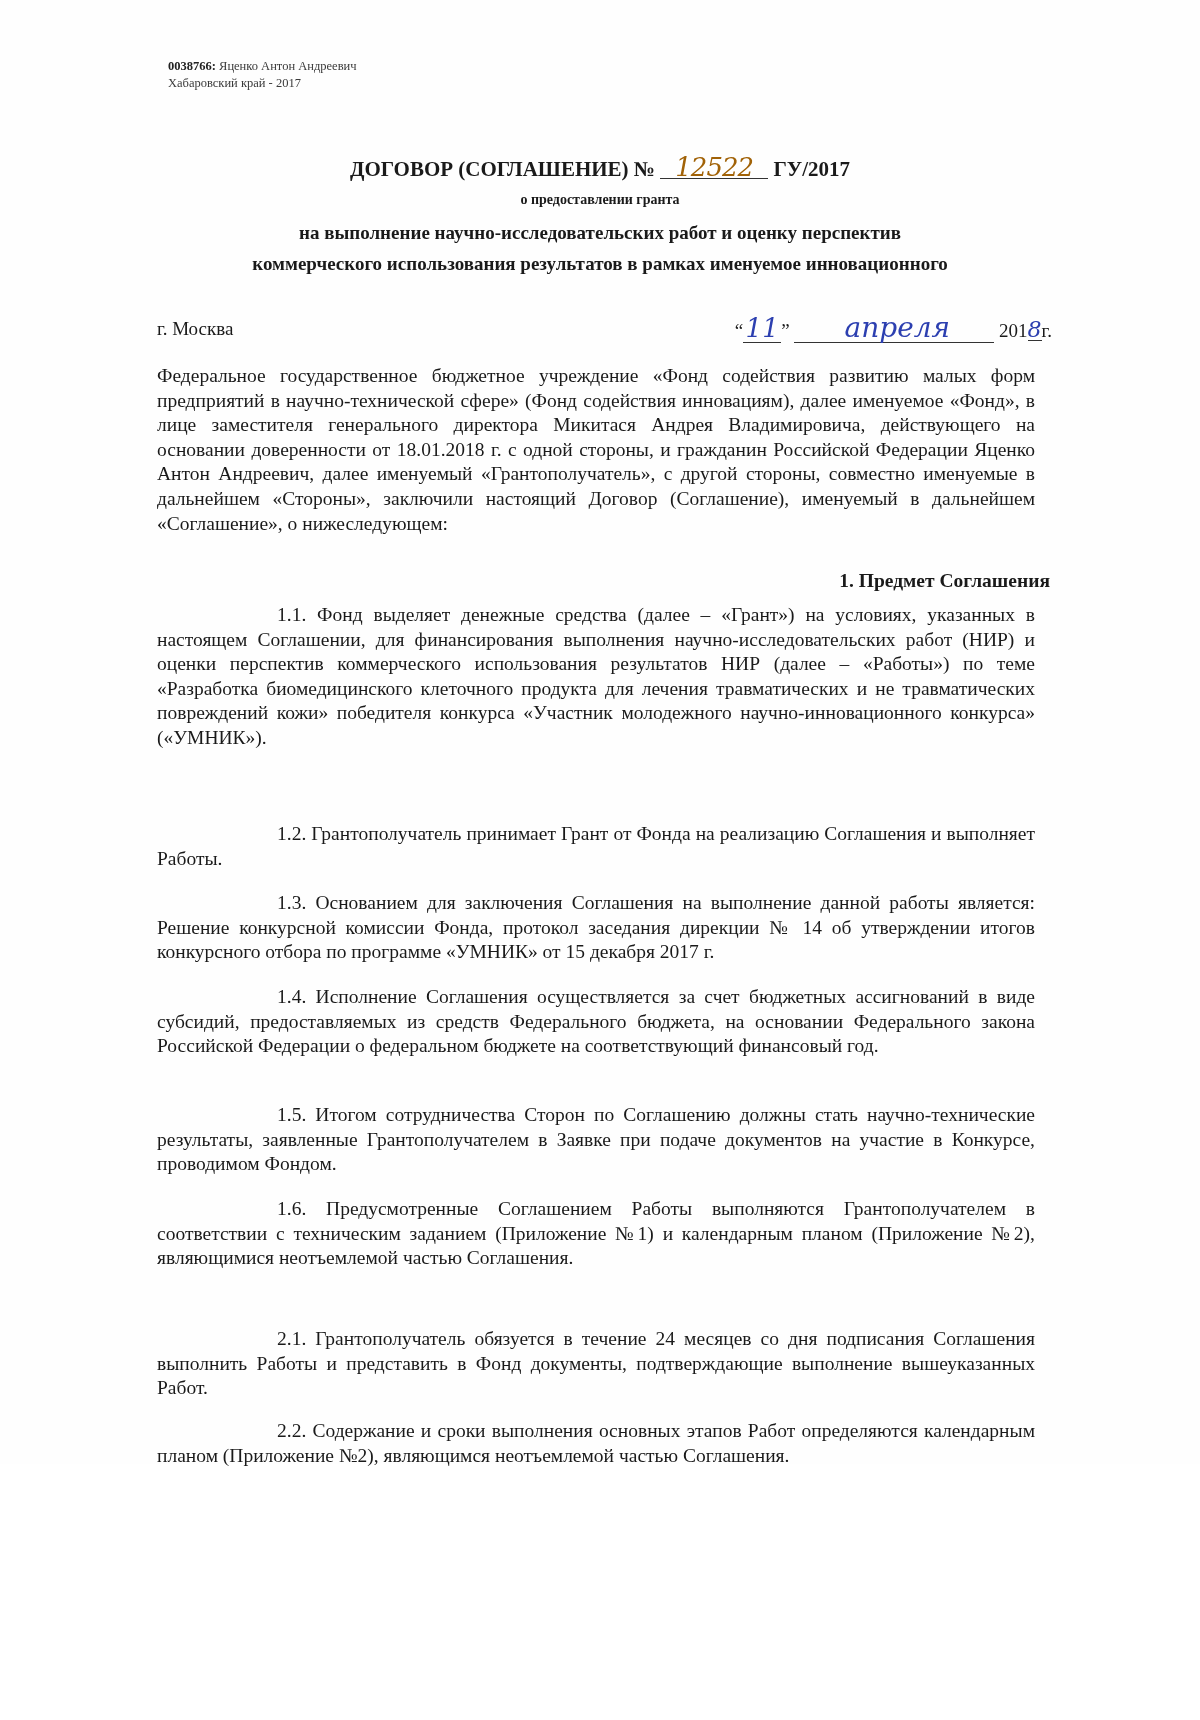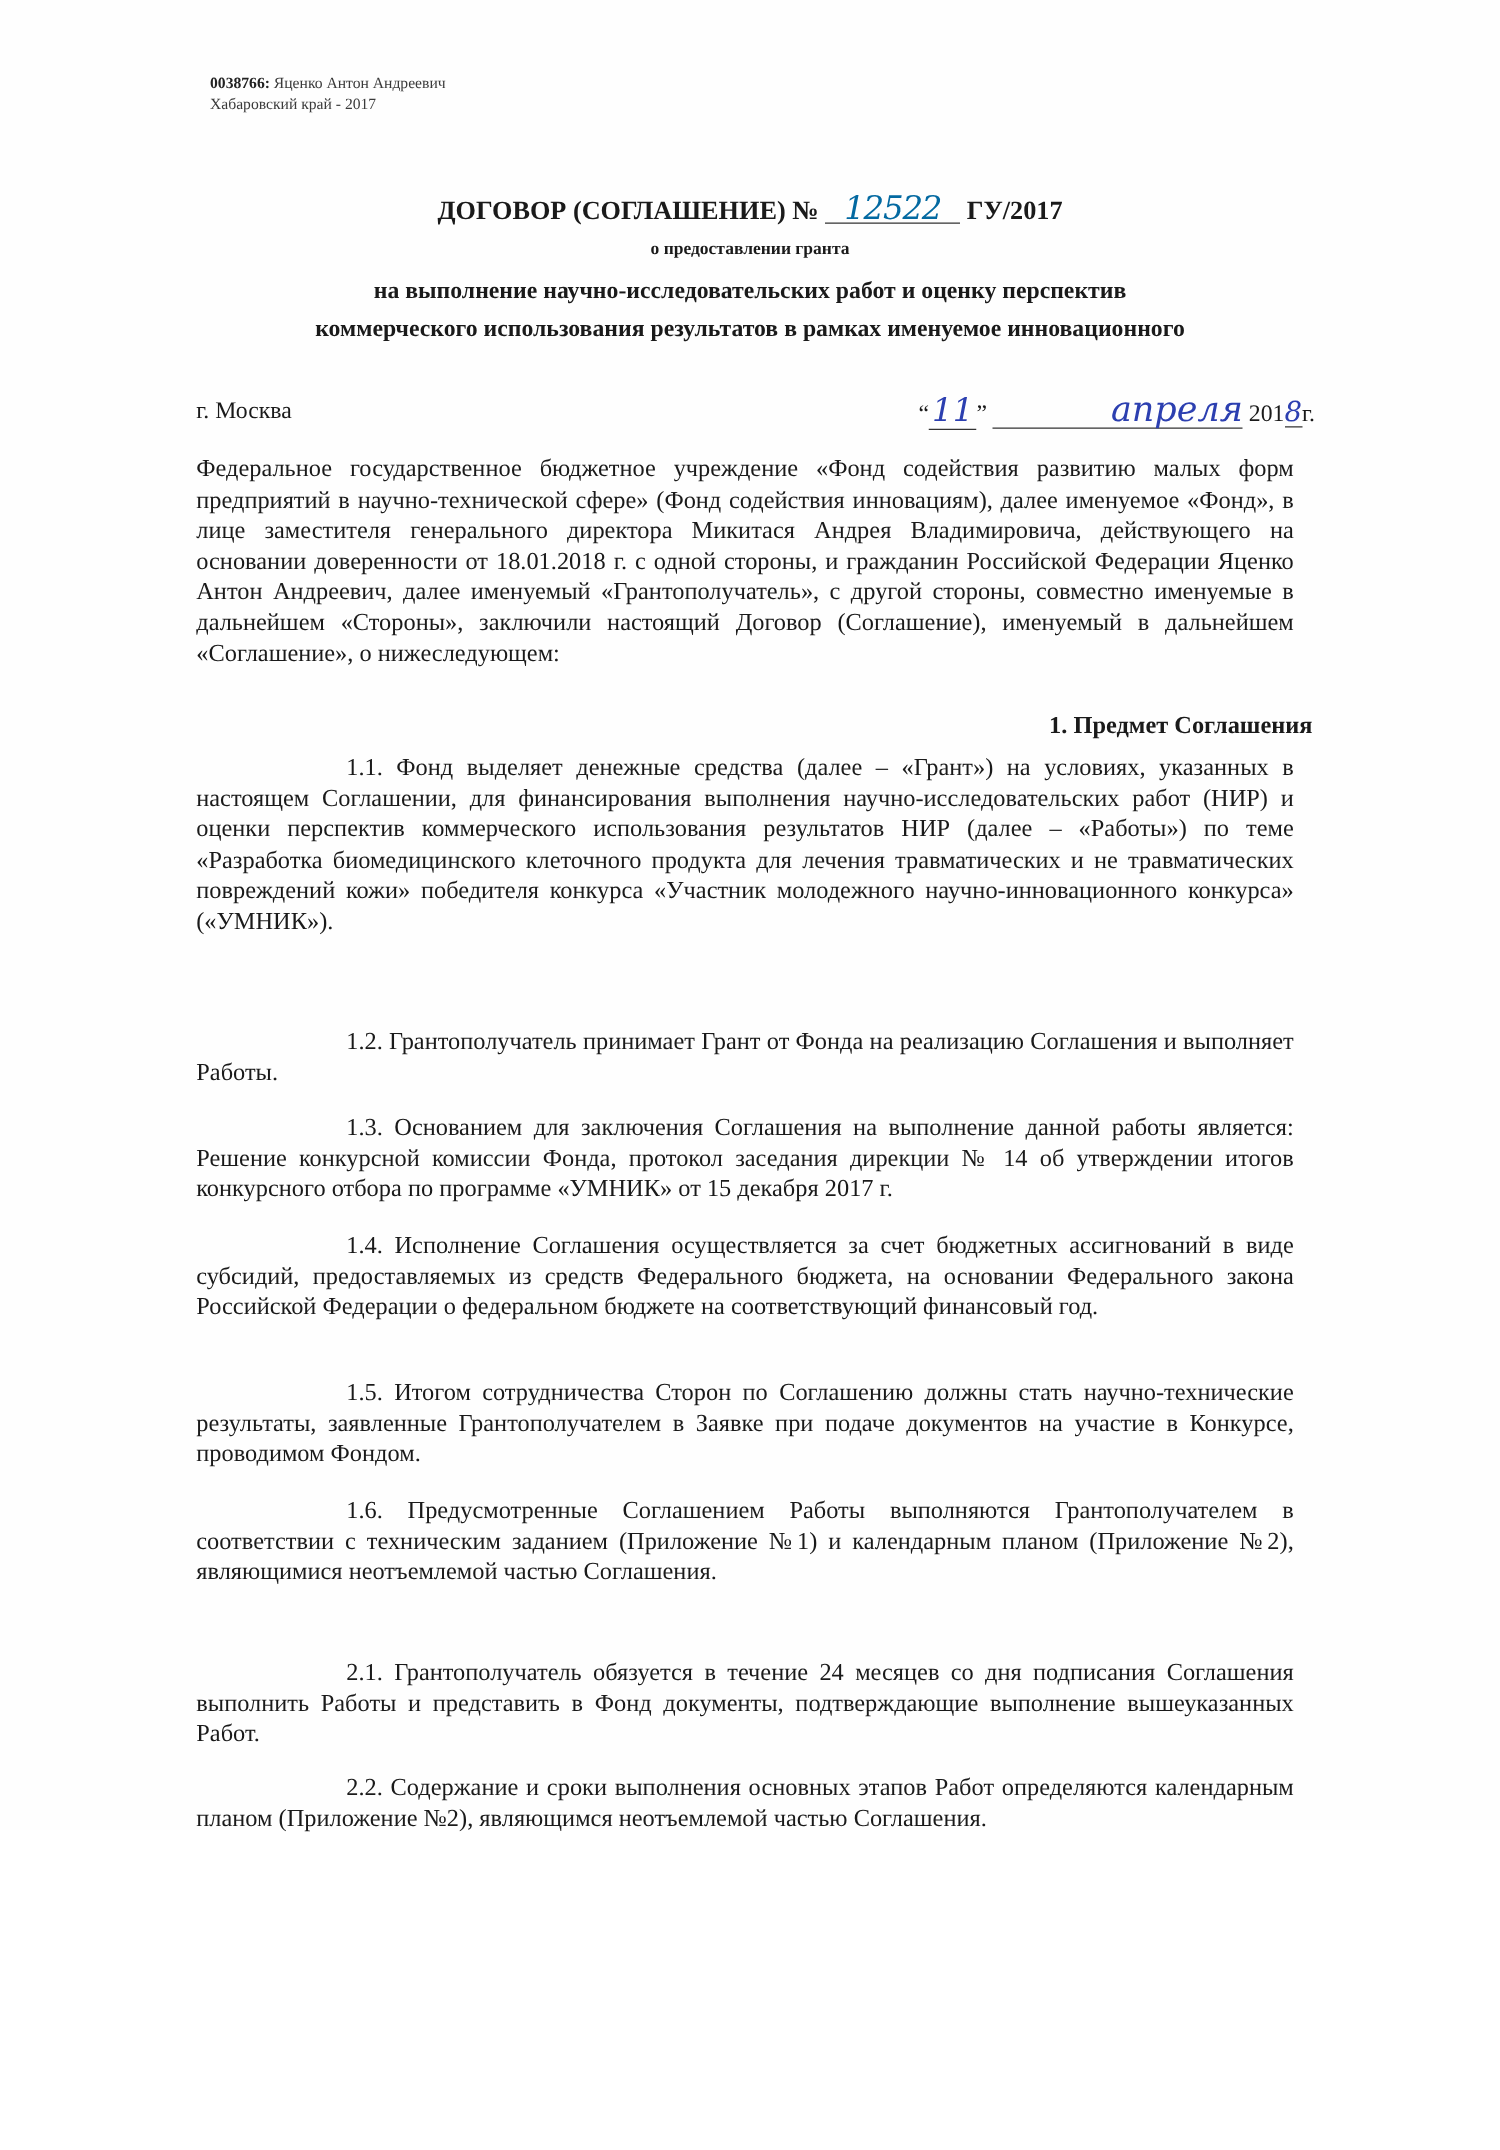--- a/index.html
+++ b/index.html
@@ -4,32 +4,32 @@
 <style>
   html, body { margin: 0; padding: 0; background: #ffffff; }
   body { width: 1200px; height: 1720px; position: relative; overflow: hidden;
          font-family: "Liberation Serif", serif; color: #1a1a1a; }
   .page { position: absolute; left: 0; top: 0; width: 1200px; height: 1464px; background: #fefefe; }
   .stamp { position: absolute; left: 168px; top: 58px; font-size: 12.5px; line-height: 17px; color: #3a3a3a; }
   .stamp b { font-weight: bold; color: #222; }
   .title-block { position: absolute; left: 150px; width: 900px; text-align: center; font-weight: bold; }
   .t1 { top: 156px; font-size: 21px; }
   .hw-num { display: inline-block; width: 108px; border-bottom: 1.5px solid #333; text-align: center;
-            font-family: "DejaVu Serif", serif; font-style: italic; font-weight: normal; color: #0369a1;
+            font-family: "DejaVu Serif", serif; font-style: italic; font-weight: normal; color: #a16207;
             font-size: 26px; line-height: 22px; vertical-align: baseline; letter-spacing: -1px; }
   .t2 { top: 192px; font-size: 14px; font-weight: bold; }
   .t3 { top: 222px; font-size: 19px; }
   .t4 { top: 253px; font-size: 19px; }
   .t5 { top: 283px; font-size: 19px; }
   .place-line { position: absolute; left: 157px; top: 314px; width: 895px; height: 40px; font-size: 19px; }
   .city { position: absolute; left: 0; top: 4px; }
   .date { position: absolute; right: 0; top: 0; white-space: nowrap; }
   .hw { font-family: "DejaVu Serif", serif; font-style: italic; color: #2c3fb0; }
   .hw-day { display: inline-block; width: 38px; border-bottom: 1.3px solid #333; text-align: center; font-size: 26px; line-height: 28px; }
-  .hw-month { display: inline-block; width: 200px; border-bottom: 1.3px solid #333; text-align: right; font-size: 28px; line-height: 28px; padding-left: 6px; box-sizing: border-box; }
+  .hw-month { display: inline-block; width: 200px; border-bottom: 1.3px solid #333; text-align: center; font-size: 28px; line-height: 28px; padding-left: 6px; box-sizing: border-box; }
   .hw-yr { display: inline-block; border-bottom: 1.3px solid #333; font-size: 22px; line-height: 20px; }
   .body { position: absolute; left: 157px; width: 878px; font-size: 19.5px; line-height: 24.6px; text-align: justify; }
   .para { margin: 0; text-indent: 0; }
   .ind { text-indent: 120px; }
   .heading { position: absolute; left: 150px; width: 900px; text-align: right; font-weight: bold; font-size: 19.5px; }
 </style>
 </head>
 <body>
 
 <div class="page">

